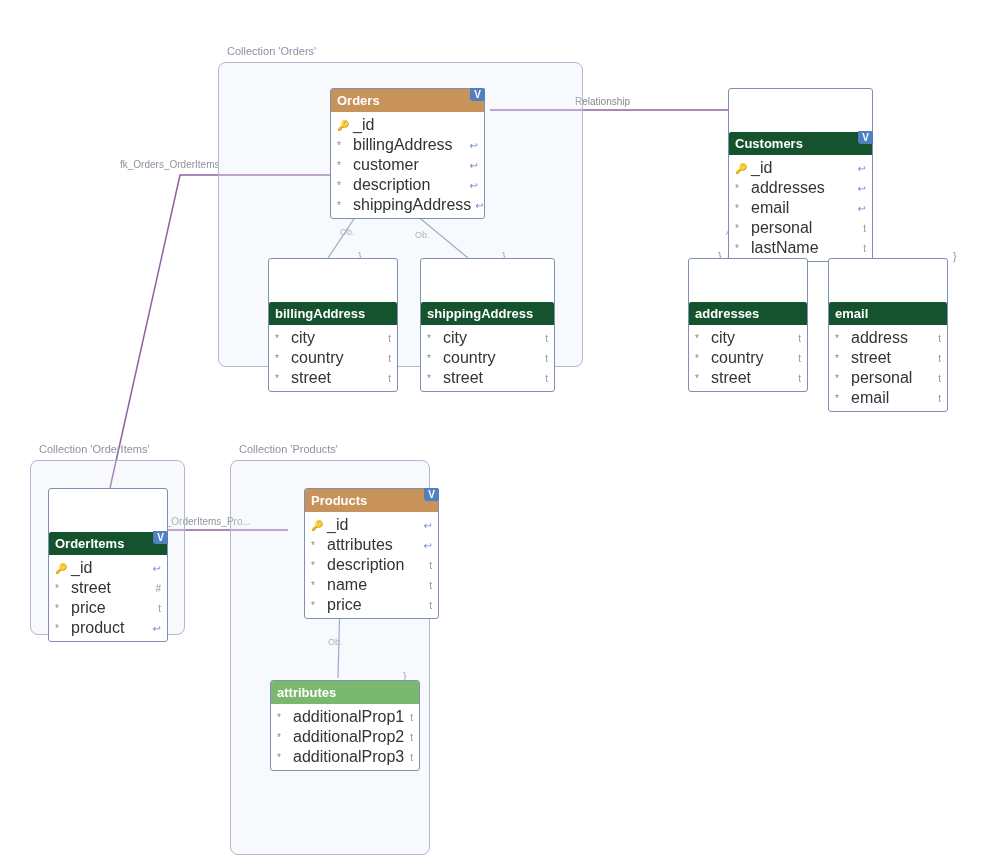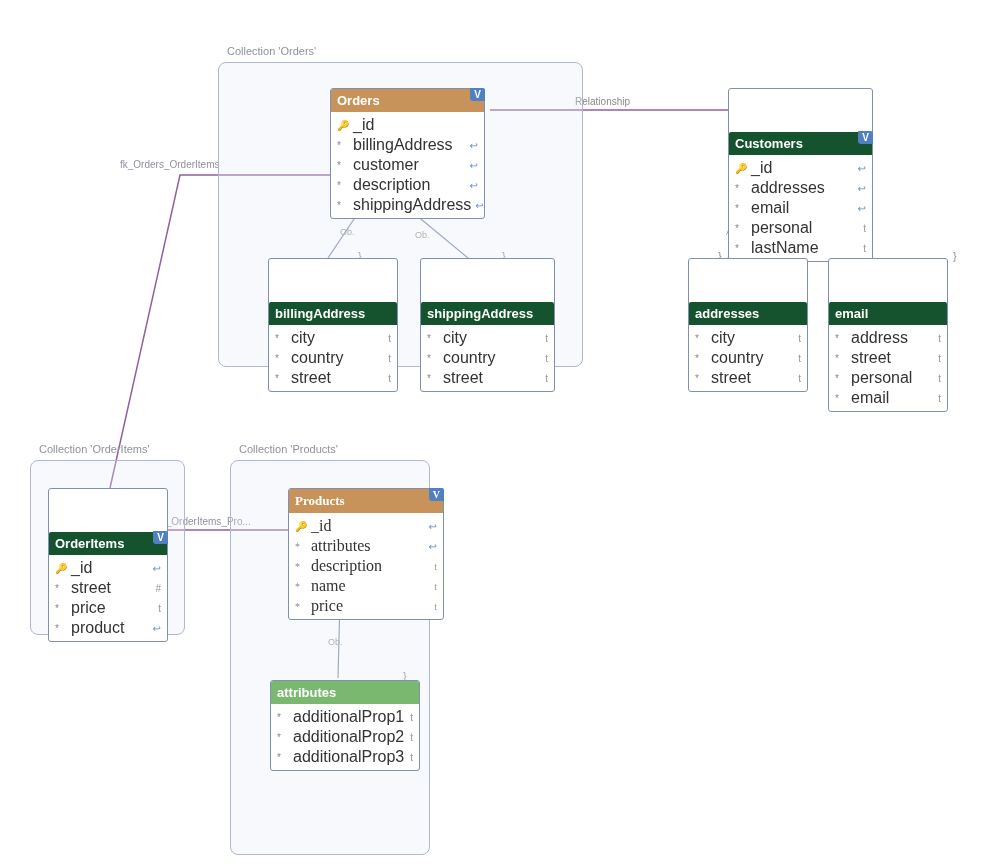--- a/index.html
+++ b/index.html
@@ -357,21 +357,21 @@
         <span class="field-type">t</span>
       </div>
       <div class="field-row">
         <span class="field-icon asterisk">*</span>
         <span class="field-name">product</span>
         <span class="arrow-icon">↩</span>
       </div>
     </div>
   </div>
 
-  <div class="entity" style="left:288px; top:488px; width:156px;font-family:Liberation Serif, serif;">
+  <div class="entity" style="left:304px; top:488px; width:135px;">
     <div class="entity-header brown">
       <span>Products</span>
       <span class="v-badge">V</span>
     </div>
     <div class="entity-fields">
       <div class="field-row">
         <span class="field-icon key">🔑</span>
         <span class="field-name">_id</span>
         <span class="arrow-icon">↩</span>
       </div>

